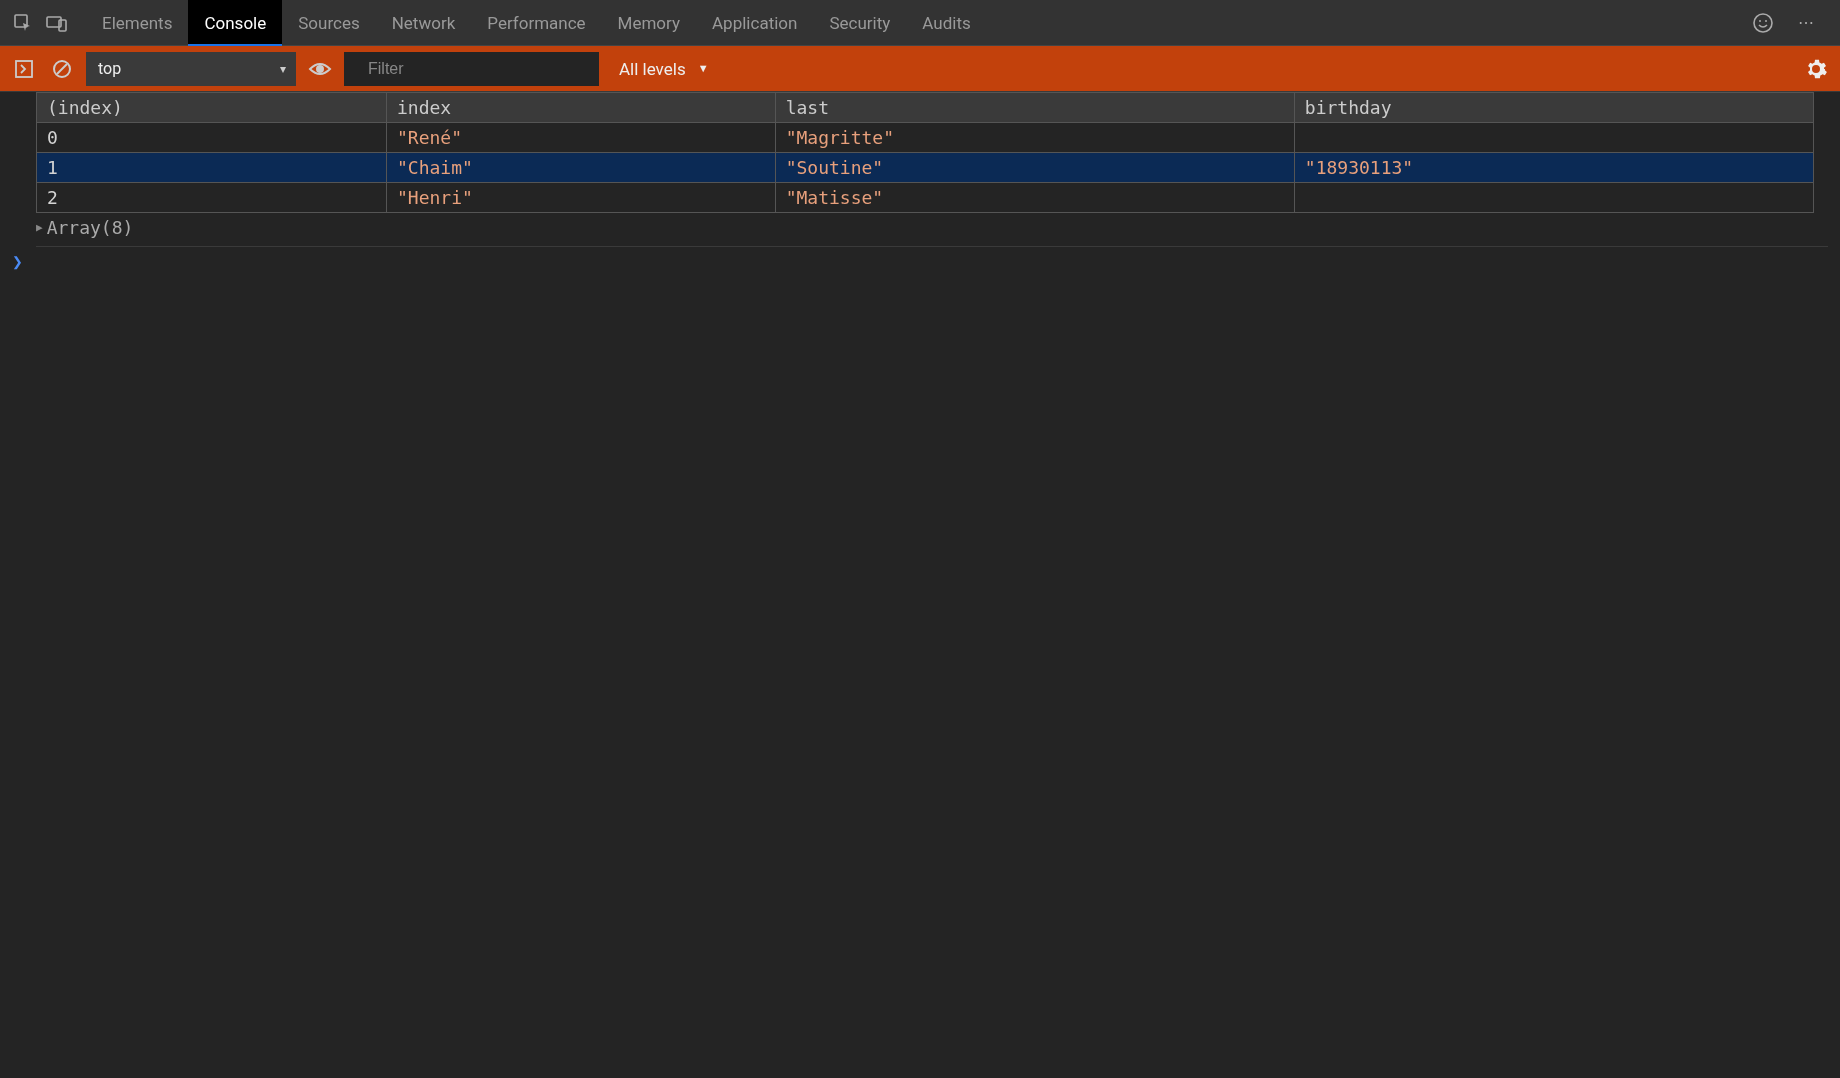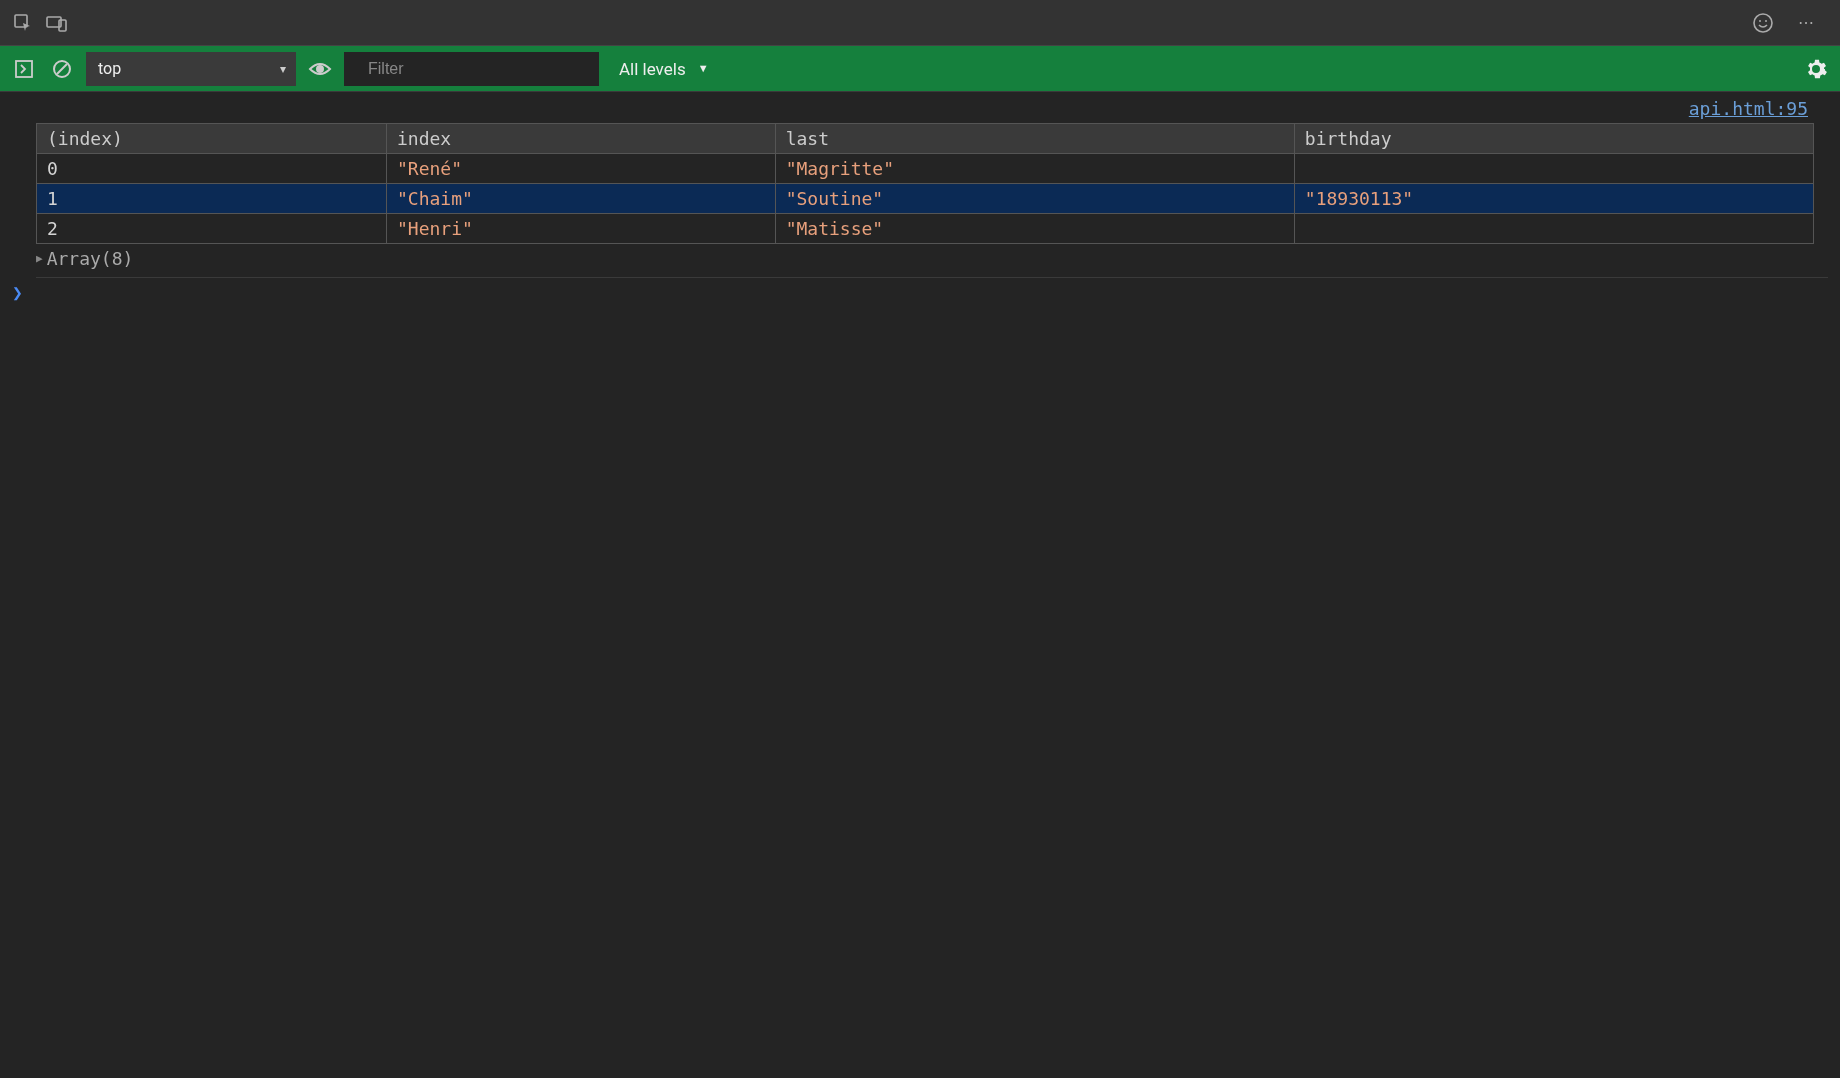--- a/index.html
+++ b/index.html
@@ -42,21 +42,21 @@
       color: #fff;
     }
     .tab.active::after {
       content: ""; position: absolute; bottom: 0; left: 0; right: 0;
       height: 2px; background: #1a73e8;
     }
     .topbar-right {
       margin-left: auto; display: flex; align-items: center; gap: 14px; padding-right: 10px;
     }
     .toolbar {
-      background: #15803d;
+      background: #c2410c;
       height: 46px;
       display: flex; align-items: center;
       padding: 0 10px;
       gap: 10px;
       border-bottom: 1px solid #3a3a3a;
     }
     .toolbar .icon-btn {
       width: 28px; height: 28px;
       display: flex; align-items: center; justify-content: center;
       cursor: pointer; color: #bbb;
@@ -142,20 +142,31 @@
       <svg width="20" height="20" viewBox="0 0 20 20" fill="none" stroke="#aaa" stroke-width="1.6">
         <rect x="2" y="2" width="12" height="12" rx="1"></rect>
         <path d="M10 10 L17 13 L13 14 L12 18 Z" fill="#aaa" stroke="none"></path>
       </svg>
     </div>
     <div class="icon-btn">
       <svg width="22" height="18" viewBox="0 0 22 18" fill="none" stroke="#aaa" stroke-width="1.6">
         <rect x="1" y="3" width="14" height="10" rx="1"></rect>
         <rect x="13" y="6" width="7" height="11" rx="1"></rect>
       </svg>
+    </div>
+    <div class="tabs">
+      <div class="tab">Elements</div>
+      <div class="tab active">Console</div>
+      <div class="tab">Sources</div>
+      <div class="tab">Network</div>
+      <div class="tab">Performance</div>
+      <div class="tab">Memory</div>
+      <div class="tab">Application</div>
+      <div class="tab">Security</div>
+      <div class="tab">Audits</div>
     </div>
     <div class="topbar-right">
       <div class="icon-btn">
         <svg width="22" height="22" viewBox="0 0 22 22" fill="none" stroke="#aaa" stroke-width="1.6">
           <circle cx="11" cy="11" r="9"></circle>
           <circle cx="8" cy="9" r="1" fill="#aaa" stroke="none"></circle>
           <circle cx="14" cy="9" r="1" fill="#aaa" stroke="none"></circle>
           <path d="M7 13 Q11 17 15 13"></path>
         </svg>
       </div>
@@ -193,23 +204,20 @@
     <div class="toolbar-right">
       <div class="icon-btn">
         <svg width="22" height="22" viewBox="0 0 22 22" fill="#eee">
           <path d="M11 7a4 4 0 100 8 4 4 0 000-8zm9 4a9 9 0 01-.1 1.3l2 1.6-2 3.4-2.4-1a7 7 0 01-2.2 1.3l-.4 2.6H10l-.4-2.6a7 7 0 01-2.2-1.3l-2.4 1-2-3.4 2-1.6A9 9 0 015 11a9 9 0 01.1-1.3l-2-1.6 2-3.4 2.4 1A7 7 0 019.6 4.4L10 1.8h4l.4 2.6a7 7 0 012.2 1.3l2.4-1 2 3.4-2 1.6c.1.4.1.9.1 1.3z"></path>
         </svg>
       </div>
     </div>
   </div>
 
   <div class="console-body">
-    <div class="source-link">
-      <span>api.html:95</span>
-    </div>
 
     <table class="data-table">
       <thead>
         <tr>
           <th class="index-col">(index)</th>
           <th>index</th>
           <th>last</th>
           <th>birthday</th>
         </tr>
       </thead>

